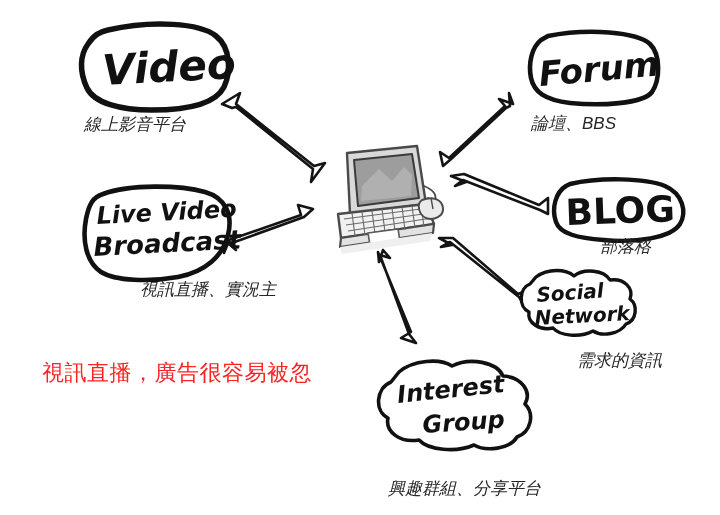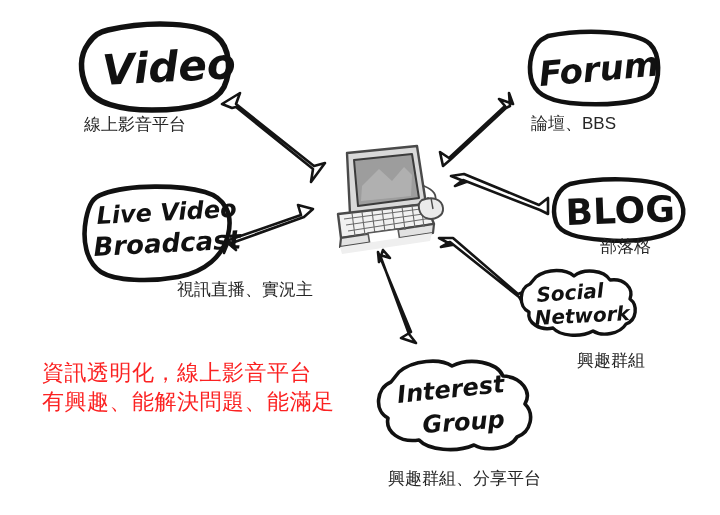--- a/index.html
+++ b/index.html
@@ -20,20 +20,21 @@
     width: 720px;
     height: 515px;
   }
   .node-label {
     position: absolute;
     color: #262626;
     font-size: 17px;
     line-height: 1.1;
     white-space: nowrap;
     font-family: "Liberation Sans", "DejaVu Sans", sans-serif;
+    font-style: italic;
   }
   .bubble-text {
     font-family: "DejaVu Sans", sans-serif;
     font-weight: bold;
     fill: #111111;
   }
   #note-text {
     position: absolute;
     left: 42px;
     top: 359px;
@@ -41,22 +42,22 @@
     color: #fb2222;
     font-size: 22px;
     line-height: 1.30;
     letter-spacing: 0.5px;
     font-family: "Liberation Sans", "DejaVu Sans", sans-serif;
   }
   .lbl-video    { left: 84px;  top: 116px; }
   .lbl-forum    { left: 531px; top: 115px; }
   .lbl-blog     { left: 600px; top: 238px; }
   .lbl-social   { left: 577px; top: 352px; }
-  .lbl-interest { left: 388px; top: 470px; }
-  .lbl-live     { left: 140px; top: 281px; margin-left: 37px; }
+  .lbl-interest { left: 388px; top: 480px; }
+  .lbl-live     { left: 140px; top: 281px; }
 </style>
 </head>
 <body>
 
 <svg id="canvas" viewBox="0 0 720 515" xmlns="http://www.w3.org/2000/svg">
 
   <g>
     <path d="M232,108 L222,104 L240,93 L236,104 L314,166 L325,163 L311,182 L313,169 L236,107 Z" fill="#ffffff" stroke="#141414" stroke-width="2.6" stroke-linejoin="round" stroke-linecap="round"></path>
   </g>
 
@@ -155,20 +156,19 @@
              C150,282 115,281 101,272 C86,262 82,240 86,219 C89,204 93,197 103,194 Z" fill="#ffffff" stroke="#111111" stroke-width="4.6" stroke-linejoin="round" stroke-linecap="round"></path>
     <text class="bubble-text" x="97" y="224" font-size="24" font-style="italic" transform="rotate(-3 97 224)">Live Video</text>
     <text class="bubble-text" x="94" y="256" font-size="26" font-style="italic" transform="rotate(-3 94 256)">Broadcast</text>
   </g>
 
 </svg>
 
 <div class="node-label lbl-video">線上影音平台</div>
 <div class="node-label lbl-forum">論壇、BBS</div>
 <div class="node-label lbl-blog">部落格</div>
-<div class="node-label lbl-social">興趣群組</div>
+<div class="node-label lbl-social">需求的資訊</div>
 <div class="node-label lbl-interest">興趣群組、分享平台</div>
 <div class="node-label lbl-live">視訊直播、實況主</div>
 
 <div id="note-text">
-  <div>資訊透明化，線上影音平台</div>
-  <div>有興趣、能解決問題、能滿足</div>
+  <div>視訊直播，廣告很容易被忽</div>
 </div>
 
 </body></html>

